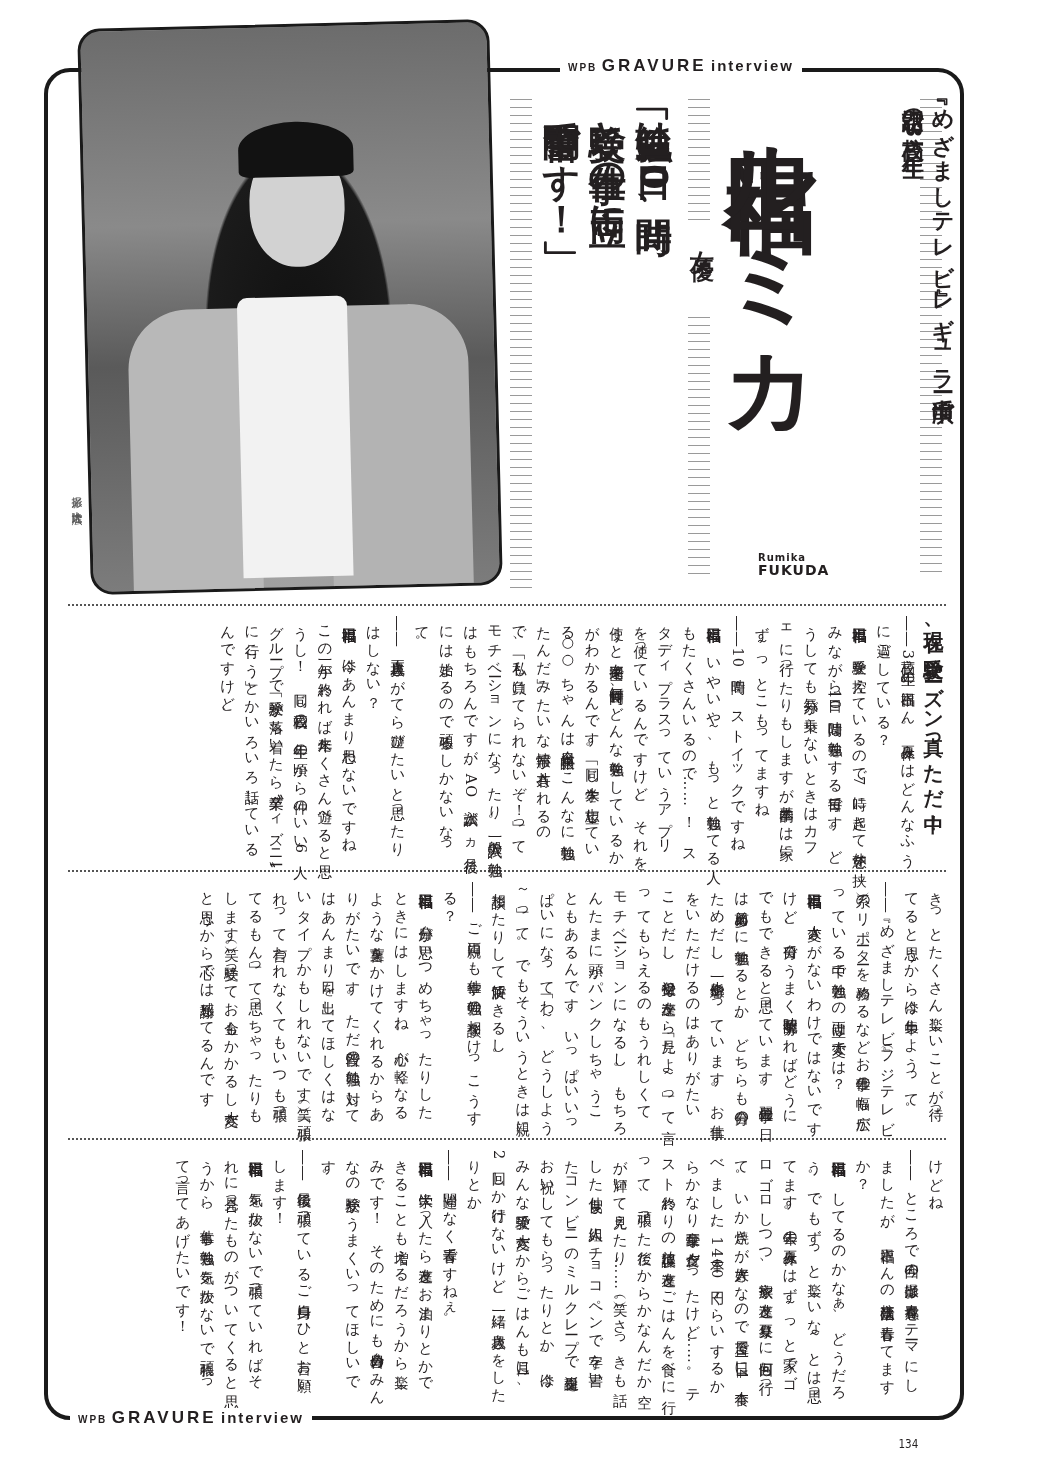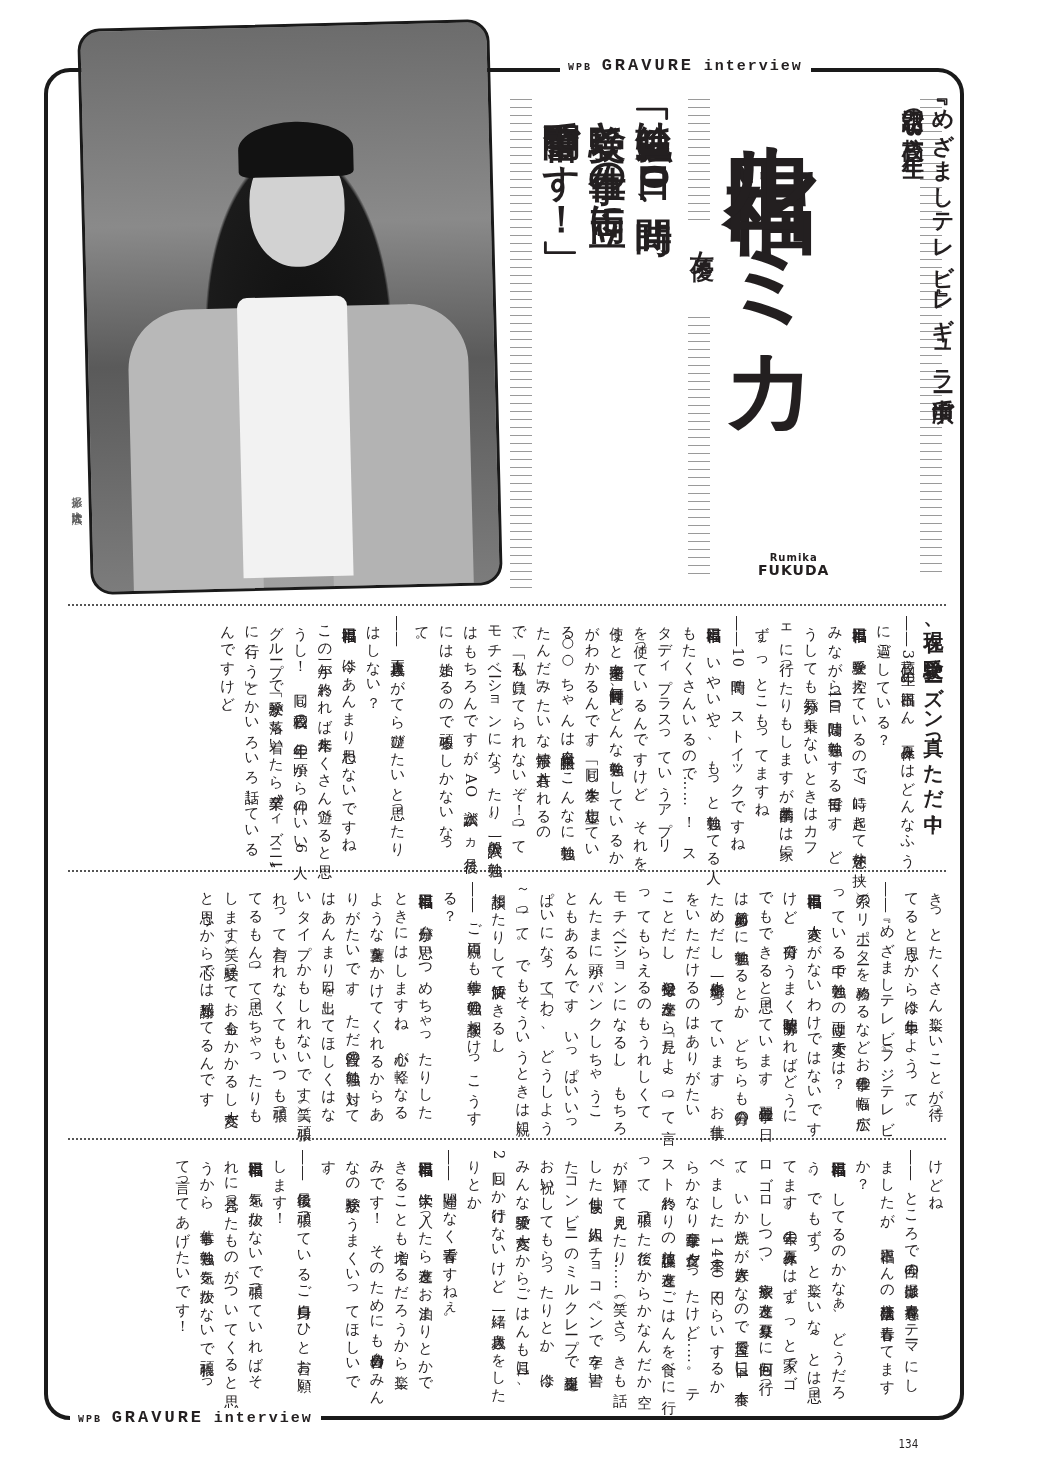--- a/index.html
+++ b/index.html
@@ -6,21 +6,21 @@
   body {
     width: 1050px; height: 1482px; background: #ffffff; position: relative; overflow: hidden;
     font-family: "DejaVu Serif", "Liberation Serif", serif; color: #231f20;
   }
   .frame {
     position: absolute; left: 44px; top: 68px; width: 920px; height: 1352px;
     border: 4px solid #1a1a1a; border-radius: 26px; box-sizing: border-box;
   }
   .brand {
     position: absolute; background: #fff; padding: 0 8px; white-space: nowrap;
-    font-family: Liberation Mono, monospace; color: #231f20;
+    font-family: Liberation Sans, sans-serif; color: #231f20;
   }
   .brand .wpb { font-size: 10px; letter-spacing: 2px; font-weight: bold; }
   .brand .grav { font-size: 17px; font-weight: bold; letter-spacing: 3px; }
   .brand .intv { font-size: 15px; letter-spacing: 2px; font-weight: bold; }
   .brand-top { left: 560px; top: 56px; }
   .brand-bottom { left: 70px; top: 1408px; }
 
   .photo {
     position: absolute; left: 84px; top: 24px; width: 412px; height: 566px;
     border: 3px solid #1a1a1a; border-radius: 22px; box-sizing: border-box; overflow: hidden;
@@ -67,21 +67,21 @@
     right: 92px; top: 92px; font-size: 22px; font-weight: bold; line-height: 30px; letter-spacing: 1px;
     height: 460px;
   }
   .name {
     left: 722px; top: 88px; font-size: 92px; font-weight: bold; line-height: 96px; letter-spacing: -2px;
   }
   .role {
     left: 686px; top: 232px; font-size: 24px; font-weight: bold; letter-spacing: 8px;
   }
   .name-en {
-    position: absolute; left: 758px; top: 552px; text-align: center;
+    position: absolute; left: 758px; top: 552px; 
     font-family: "DejaVu Sans", sans-serif; font-size: 10px; font-weight: bold; letter-spacing: 1px; line-height: 12px;
   }
   .headline {
     left: 538px; top: 96px; font-size: 37px; font-weight: bold; line-height: 46px; height: 470px;
     letter-spacing: 0px;
   }
 
   .hr-dotted {
     position: absolute; left: 68px; width: 878px; height: 0; border-top: 2px dotted #555;
   }

